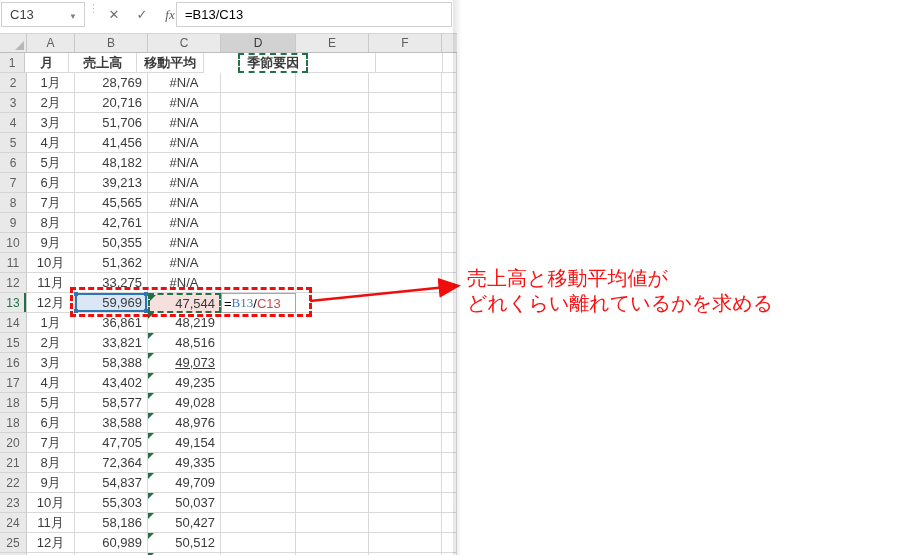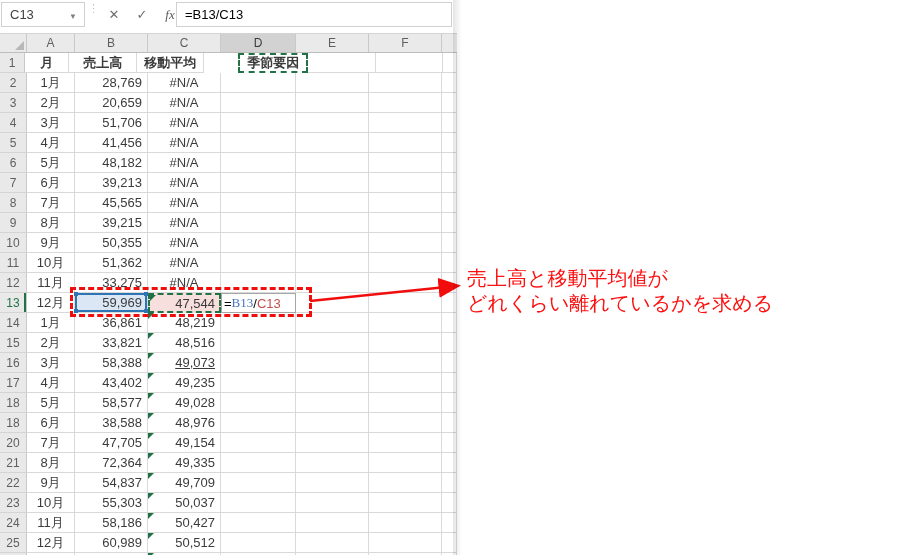--- a/index.html
+++ b/index.html
@@ -107,21 +107,21 @@
           <div class="cell num" style="width: 73px;">28,769</div>
           <div class="cell ctr" style="width: 73px;">#N/A</div>
           <div class="cell " style="width: 75px;"></div>
           <div class="cell " style="width: 73px;"></div>
           <div class="cell " style="width: 73px;"></div>
           <div class="cell " style="width: 15px;"></div>
         </div>
         <div class="row">
           <div class="rowhdr">3</div>
           <div class="cell ctr" style="width: 48px;">2月</div>
-          <div class="cell num" style="width: 73px;">20,659</div>
+          <div class="cell num" style="width: 73px;">20,716</div>
           <div class="cell ctr" style="width: 73px;">#N/A</div>
           <div class="cell " style="width: 75px;"></div>
           <div class="cell " style="width: 73px;"></div>
           <div class="cell " style="width: 73px;"></div>
           <div class="cell " style="width: 15px;"></div>
         </div>
         <div class="row">
           <div class="rowhdr">4</div>
           <div class="cell ctr" style="width: 48px;">3月</div>
           <div class="cell num" style="width: 73px;">51,706</div>
@@ -167,21 +167,21 @@
           <div class="cell num" style="width: 73px;">45,565</div>
           <div class="cell ctr" style="width: 73px;">#N/A</div>
           <div class="cell " style="width: 75px;"></div>
           <div class="cell " style="width: 73px;"></div>
           <div class="cell " style="width: 73px;"></div>
           <div class="cell " style="width: 15px;"></div>
         </div>
         <div class="row">
           <div class="rowhdr">9</div>
           <div class="cell ctr" style="width: 48px;">8月</div>
-          <div class="cell num" style="width: 73px;">39,215</div>
+          <div class="cell num" style="width: 73px;">42,761</div>
           <div class="cell ctr" style="width: 73px;">#N/A</div>
           <div class="cell " style="width: 75px;"></div>
           <div class="cell " style="width: 73px;"></div>
           <div class="cell " style="width: 73px;"></div>
           <div class="cell " style="width: 15px;"></div>
         </div>
         <div class="row">
           <div class="rowhdr">10</div>
           <div class="cell ctr" style="width: 48px;">9月</div>
           <div class="cell num" style="width: 73px;">50,355</div>

